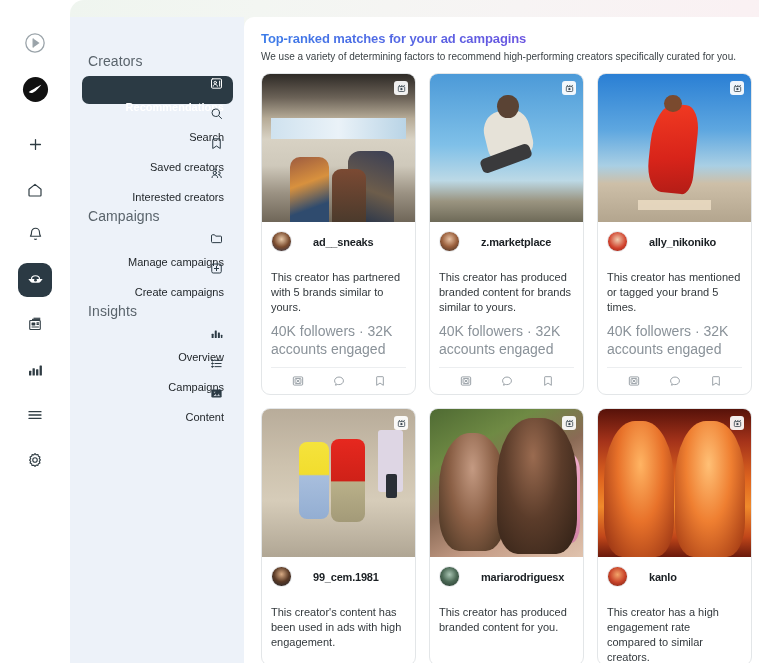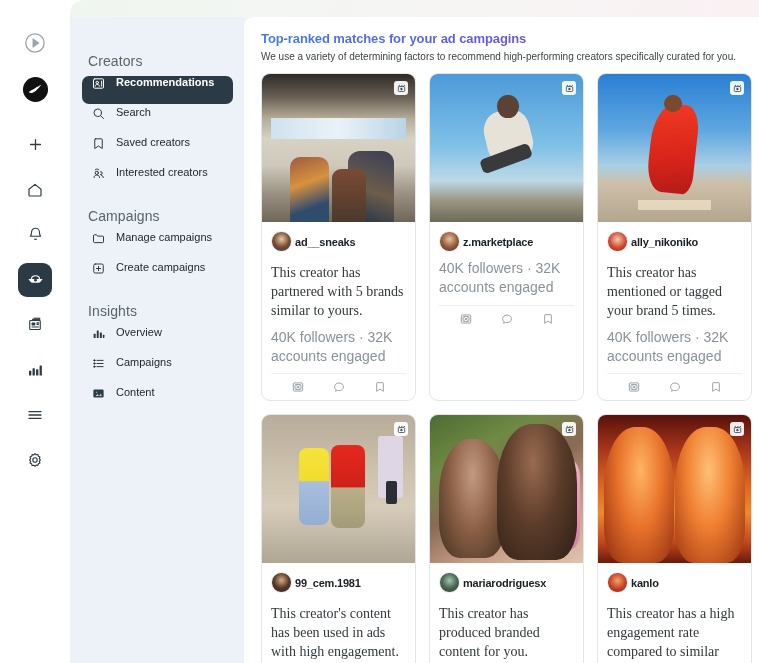--- a/index.html
+++ b/index.html
@@ -60,25 +60,26 @@
     background: #edf2f9;
     min-height: 574px;
     padding: 12px 11px 0 12px;
   }
   .nav-group-label {
     font-size: 14px; color: #5a646c; margin: 24px 0 7px 6px;
     letter-spacing: 0.1px;
   }
   .nav-group-label.tight { margin-top: 14px; }
   .nav-item {
-    display: flex; align-items: flex-start; gap: 10px;
+    display: flex; align-items: flex-end; gap: 10px;
     height: 28px; padding: 0 9px;
     border-radius: 7px; cursor: pointer;
     color: #22272b; font-size: 11px;
     margin-bottom: 2px;
+    flex-direction: column;
   }
   .nav-item .ico { width: 15px; height: 15px; display:flex; align-items:center; justify-content:center; flex:0 0 15px; color:#2b3a44; }
   .nav-item.active { background: #2b3a44; color: #ffffff; font-weight: bold; }
   .nav-item.active .ico { color: #ffffff; }
 
   
   .panel {
     flex: 1 1 auto;
     background: #ffffff;
     border-top-left-radius: 10px;
@@ -117,28 +118,28 @@
   }
   .card-media .scene { position:absolute; inset:0; }
   .reel-badge {
     position: absolute; top: 7px; right: 7px;
     width: 14px; height: 14px; border-radius: 3px;
     background: rgba(255,255,255,0.92);
     display: flex; align-items: center; justify-content: center;
     color: #2b3a44;
   }
   .card-body { padding: 9px 9px 0 9px; }
-  .user-row { display: flex; align-items: center; gap: 3px; }
+  .user-row { display: flex; align-items: center; gap: 21px; }
   .avatar {
     width: 21px; height: 21px; border-radius: 50%;
     overflow: hidden; position: relative; flex: 0 0 21px;
     border: 1px solid #e8eaec;
   }
   .username { font-size: 11px; font-weight: bold; color: #1a1f23; letter-spacing: -0.2px; }
-  .reason { font-size: 14px; color: #32383c; margin-top: 12px; line-height: 1.35; font-family: Liberation Serif, serif; }
+  .reason { font-size: 11px; color: #32383c; margin-top: 18px; line-height: 1.35; }
   .stats { font-size: 14px; color: #8a9299; margin-top: 7px; line-height: 1.35; }
   .card-actions {
     margin-top: 8px;
     border-top: 1px solid #eceef0;
     height: 27px;
     display: flex; align-items: center; justify-content: space-around;
     padding: 0 6px;
   }
   .act { color: #8d959b; cursor: pointer; display:flex; align-items:center; justify-content:center; }
 
@@ -424,20 +425,21 @@
                     <path d="M4 7 L7.5 2.6M10.5 7 L14 2.6M17 7 L20.5 2.6" stroke-width="2.2"></path>
                     <path d="M10.4 11.2 L14.6 13.6 L10.4 16 Z" fill="currentColor"></path>
                   </svg>
                 </div>
               </div>
               <div class="card-body">
                 <div class="user-row">
                   <span class="avatar av2"></span>
                   <span class="username">z.marketplace</span>
                 </div>
+                <div class="reason">This creator has produced branded content for brands similar to yours.</div>
                 <div class="stats">40K followers · 32K accounts engaged</div>
                 <div class="card-actions">
                   <span class="act">
                     <svg width="14" height="14" viewBox="0 0 24 24" fill="none" stroke="currentColor" stroke-width="1.5" stroke-linejoin="round">
                       <rect x="4" y="5" width="16" height="14" rx="1.6"></rect>
                       <path d="M9 9.6 L15 14.4M15 9.6 L9 14.4"></path>
                       <rect x="7" y="7.8" width="10" height="8.4" rx="0.8"></rect>
                     </svg>
                   </span>
                   <span class="act">

